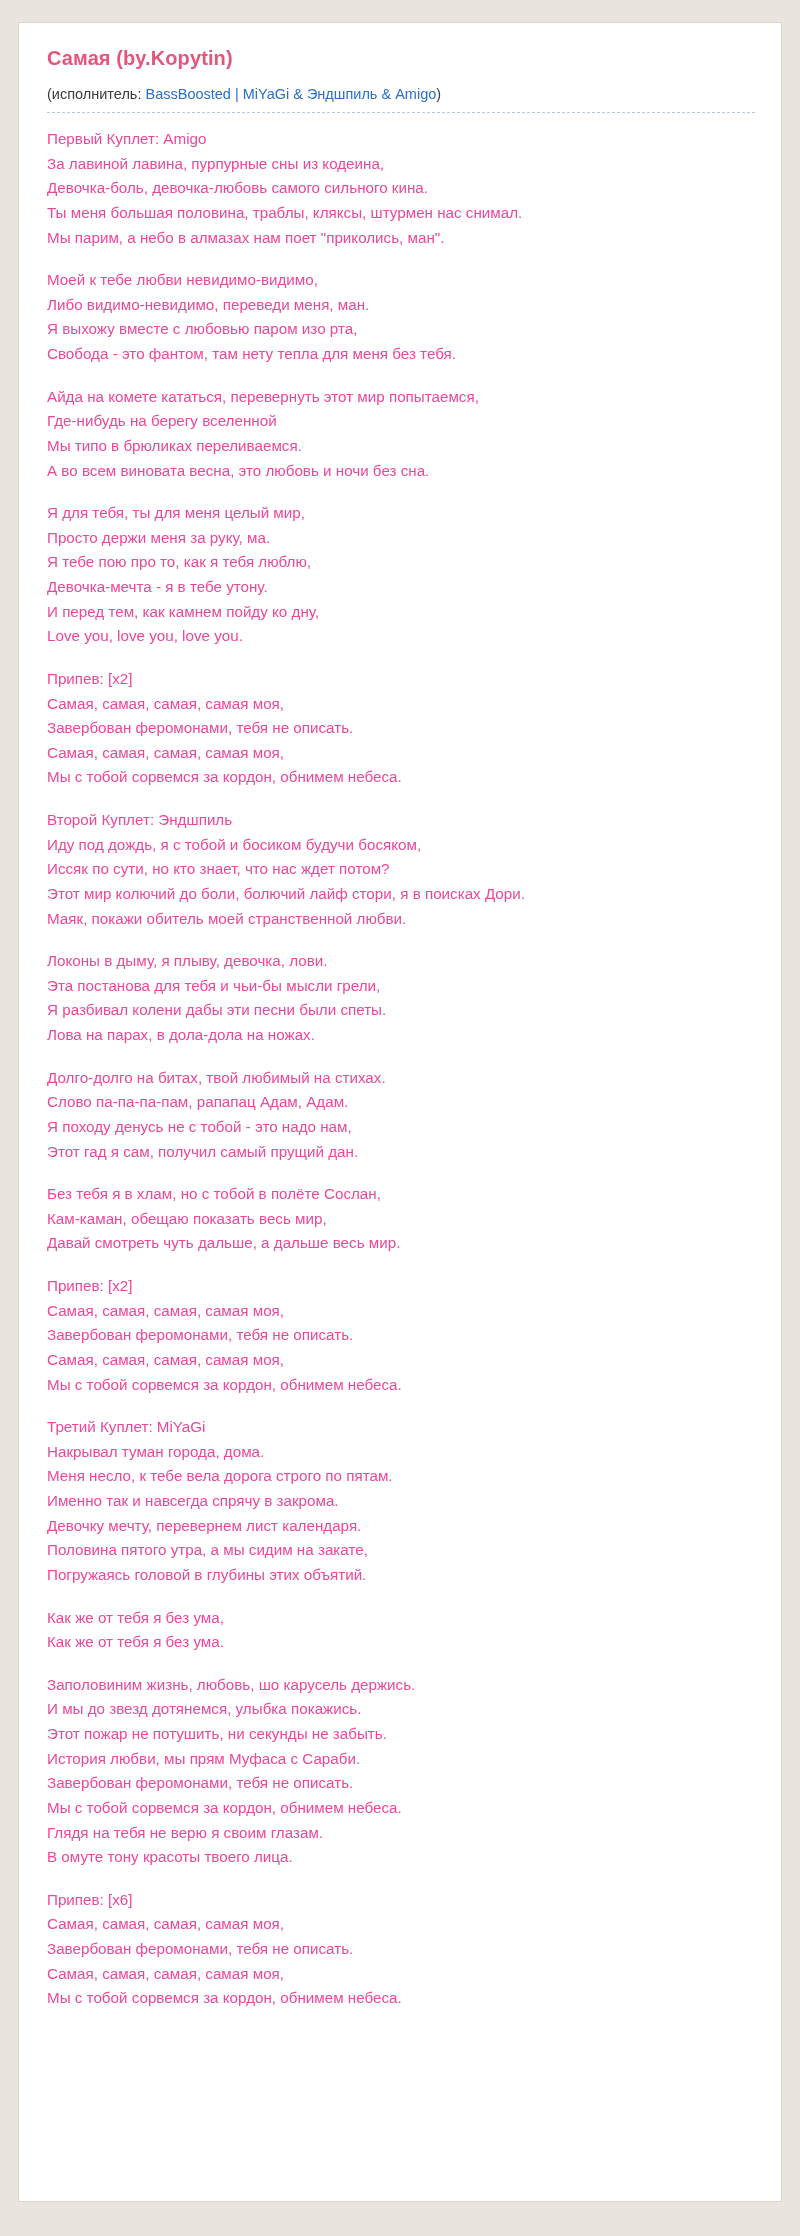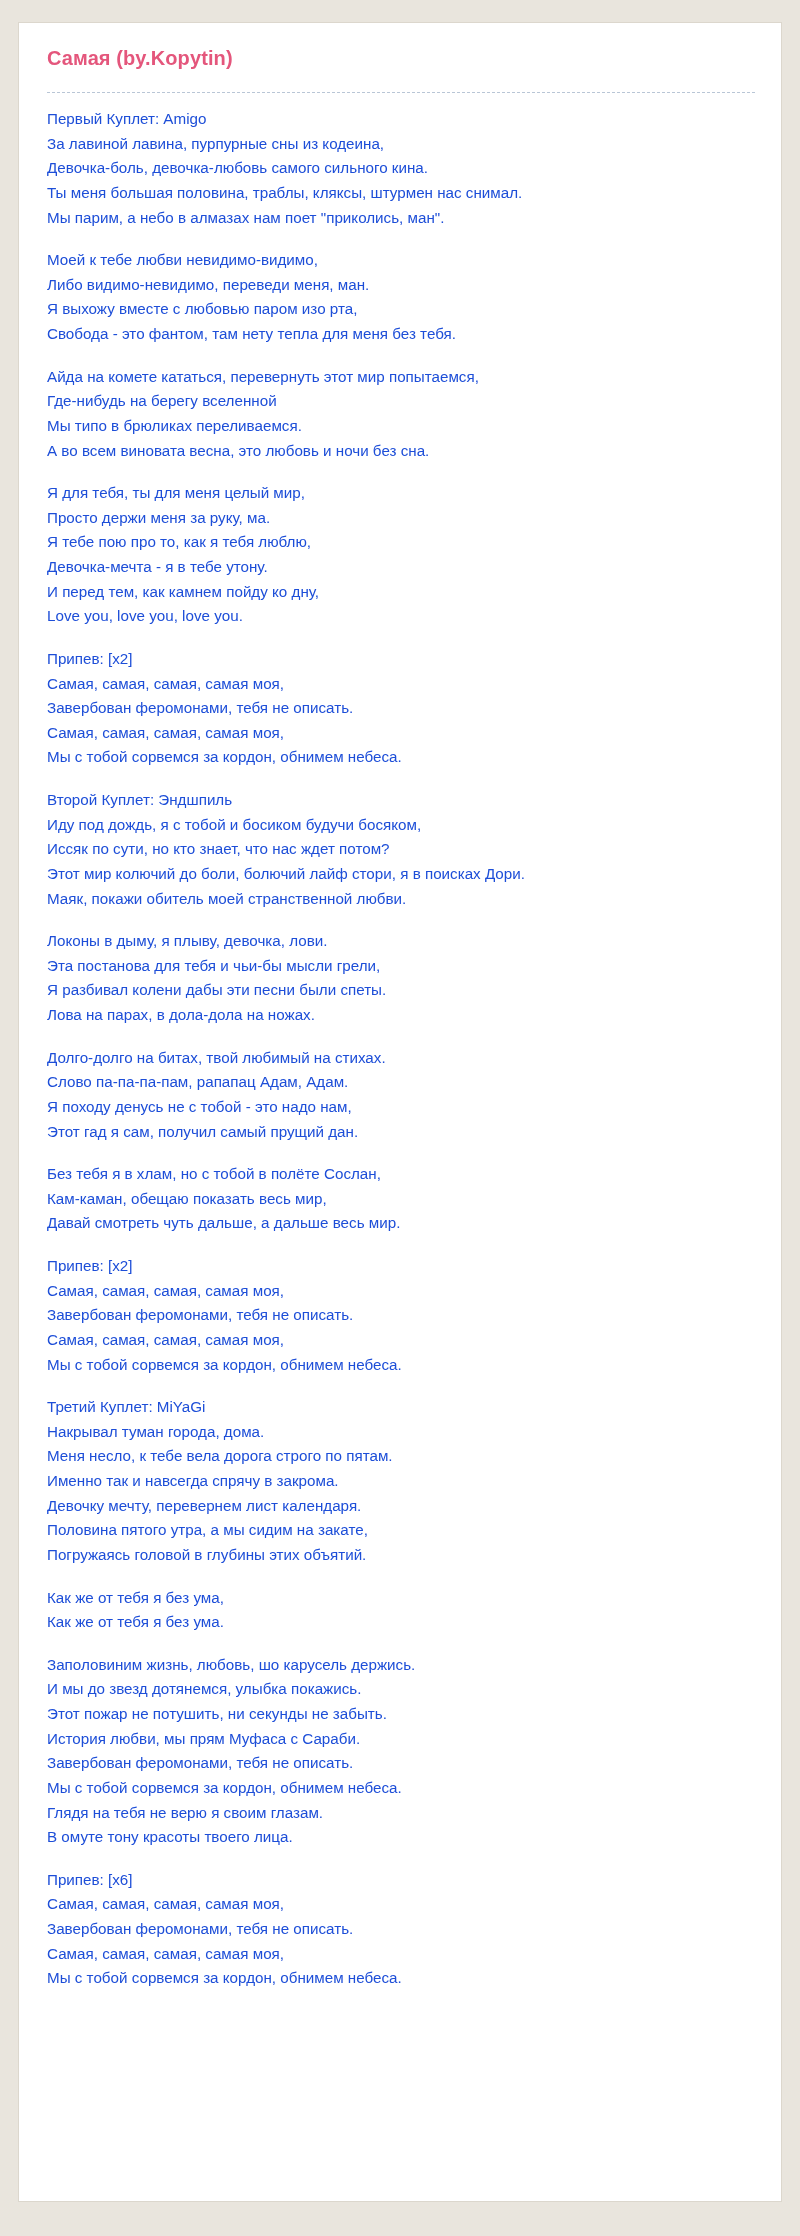--- a/index.html
+++ b/index.html
@@ -23,21 +23,21 @@
     background: #ffffff;
     border: 1px solid #dcd7cd;
     box-sizing: border-box;
     padding: 20px 26px 26px 28px;
     min-height: 2180px;
   }
   .song-title {
     color: #e4567c;
     font-size: 20px;
     font-weight: bold;
-    margin: 4px 0 22px 0;
+    margin: 4px 0 16px 0;
     letter-spacing: 0.1px;
   }
   .artist-line {
     font-size: 14.5px;
     color: #3b3b3b;
     margin: 0 0 4px 0;
   }
   .artist-line .label {
     color: #3b3b3b;
   }
@@ -46,21 +46,21 @@
     text-decoration: none;
   }
   .divider {
     border: none;
     border-top: 1px dashed #b9c6d6;
     margin: 10px 0 14px 0;
   }
   .lyrics {
     font-size: 15.2px;
     line-height: 1.62;
-    color: #1d4ed8;
+    color: #ec4899;
     white-space: pre-wrap;
     font-family: "Liberation Sans", sans-serif;
   }
   .stanza {
     margin: 0 0 18px 0;
   }
   .stanza:last-child {
     margin-bottom: 12px;
   }
   .line {
@@ -68,19 +68,23 @@
   }
 </style>
 </head>
 <body>
 
 <div class="page">
   <div class="sheet">
 
     <h1 class="song-title" style="color: rgb(228, 86, 124);">Самая (by.Kopytin)</h1>
 
+    <div class="artist-line">
+      <span class="label">(исполнитель:</span>
+      <a href="#" style="color: rgb(42, 111, 201);">BassBoosted | MiYaGi &amp; Эндшпиль &amp; Amigo</a><span>)</span>
+    </div>
 
     <hr class="divider">
 
     <div class="lyrics"><div class="stanza"><span class="line">Первый Куплет: Amigo</span><span class="line">За лавиной лавина, пурпурные сны из кодеина,</span><span class="line">Девочка-боль, девочка-любовь самого сильного кина.</span><span class="line">Ты меня большая половина, траблы, кляксы, штурмен нас снимал.</span><span class="line">Мы парим, а небо в алмазах нам поет "приколись, ман".</span></div><div class="stanza"><span class="line">Моей к тебе любви невидимо-видимо,</span><span class="line">Либо видимо-невидимо, переведи меня, ман.</span><span class="line">Я выхожу вместе с любовью паром изо рта,</span><span class="line">Свобода - это фантом, там нету тепла для меня без тебя.</span></div><div class="stanza"><span class="line">Айда на комете кататься, перевернуть этот мир попытаемся,</span><span class="line">Где-нибудь на берегу вселенной</span><span class="line">Мы типо в брюликах переливаемся.</span><span class="line">А во всем виновата весна, это любовь и ночи без сна.</span></div><div class="stanza"><span class="line">Я для тебя, ты для меня целый мир,</span><span class="line">Просто держи меня за руку, ма.</span><span class="line">Я тебе пою про то, как я тебя люблю,</span><span class="line">Девочка-мечта - я в тебе утону.</span><span class="line">И перед тем, как камнем пойду ко дну,</span><span class="line">Love you, love you, love you.</span></div><div class="stanza"><span class="line">Припев: [х2]</span><span class="line">Самая, самая, самая, самая моя,</span><span class="line">Завербован феромонами, тебя не описать.</span><span class="line">Самая, самая, самая, самая моя,</span><span class="line">Мы с тобой сорвемся за кордон, обнимем небеса.</span></div><div class="stanza"><span class="line">Второй Куплет: Эндшпиль</span><span class="line">Иду под дождь, я с тобой и босиком будучи босяком,</span><span class="line">Иссяк по сути, но кто знает, что нас ждет потом?</span><span class="line">Этот мир колючий до боли, болючий лайф стори, я в поисках Дори.</span><span class="line">Маяк, покажи обитель моей странственной любви.</span></div><div class="stanza"><span class="line">Локоны в дыму, я плыву, девочка, лови.</span><span class="line">Эта постанова для тебя и чьи-бы мысли грели,</span><span class="line">Я разбивал колени дабы эти песни были спеты.</span><span class="line">Лова на парах, в дола-дола на ножах.</span></div><div class="stanza"><span class="line">Долго-долго на битах, твой любимый на стихах.</span><span class="line">Слово па-па-па-пам, рапапац Адам, Адам.</span><span class="line">Я походу денусь не с тобой - это надо нам,</span><span class="line">Этот гад я сам, получил самый прущий дан.</span></div><div class="stanza"><span class="line">Без тебя я в хлам, но с тобой в полёте Сослан,</span><span class="line">Кам-каман, обещаю показать весь мир,</span><span class="line">Давай смотреть чуть дальше, а дальше весь мир.</span></div><div class="stanza"><span class="line">Припев: [х2]</span><span class="line">Самая, самая, самая, самая моя,</span><span class="line">Завербован феромонами, тебя не описать.</span><span class="line">Самая, самая, самая, самая моя,</span><span class="line">Мы с тобой сорвемся за кордон, обнимем небеса.</span></div><div class="stanza"><span class="line">Третий Куплет: MiYaGi</span><span class="line">Накрывал туман города, дома.</span><span class="line">Меня несло, к тебе вела дорога строго по пятам.</span><span class="line">Именно так и навсегда спрячу в закрома.</span><span class="line">Девочку мечту, перевернем лист календаря.</span><span class="line">Половина пятого утра, а мы сидим на закате,</span><span class="line">Погружаясь головой в глубины этих объятий.</span></div><div class="stanza"><span class="line">Как же от тебя я без ума,</span><span class="line">Как же от тебя я без ума.</span></div><div class="stanza"><span class="line">Заполовиним жизнь, любовь, шо карусель держись.</span><span class="line">И мы до звезд дотянемся, улыбка покажись.</span><span class="line">Этот пожар не потушить, ни секунды не забыть.</span><span class="line">История любви, мы прям Муфаса с Сараби.</span><span class="line">Завербован феромонами, тебя не описать.</span><span class="line">Мы с тобой сорвемся за кордон, обнимем небеса.</span><span class="line">Глядя на тебя не верю я своим глазам.</span><span class="line">В омуте тону красоты твоего лица.</span></div><div class="stanza"><span class="line">Припев: [х6]</span><span class="line">Самая, самая, самая, самая моя,</span><span class="line">Завербован феромонами, тебя не описать.</span><span class="line">Самая, самая, самая, самая моя,</span><span class="line">Мы с тобой сорвемся за кордон, обнимем небеса.</span></div></div>
 
   </div>
 </div>
 
 </body></html>

